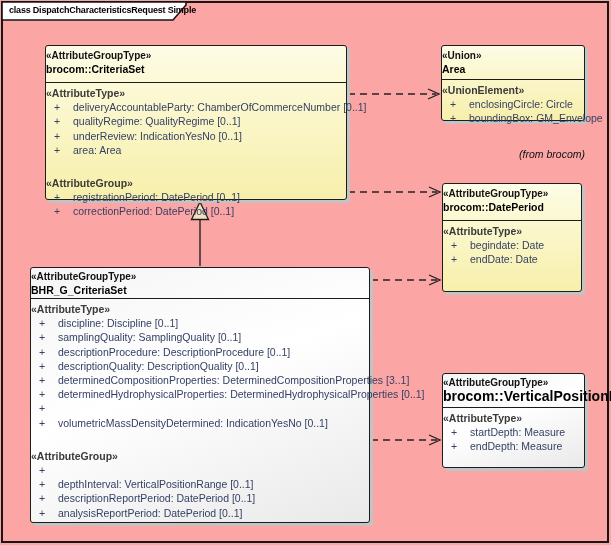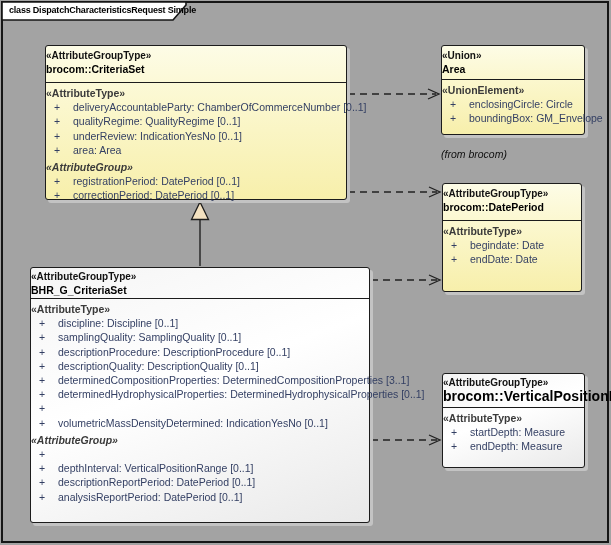--- a/index.html
+++ b/index.html
@@ -1,19 +1,19 @@
 <!DOCTYPE html>
 <html><head>
 <meta charset="utf-8">
 <style>
   html,body { margin:0; padding:0; background:#fff; }
   .stage {
     position:relative; width:611px; height:545px;
     font-family:"Liberation Sans", sans-serif;
-    background:#a3a3a3; overflow:hidden;
+    background:#fca5a5; overflow:hidden;
   }
   svg.overlay { position:absolute; left:0; top:0; width:611px; height:545px; }
 
   .frame-title {
     position:absolute; left:9px; top:5px;
     font-size:9px; font-weight:bold; color:#000;
     letter-spacing:-0.2px; white-space:nowrap;
   }
 
   .clsbox {
@@ -24,28 +24,28 @@
   }
   .clsbox.yellow { background:linear-gradient(180deg,#fdfce6 0%,#fbf7cd 40%,#f7efab 100%); }
   .clsbox.white  { background:linear-gradient(160deg,#f5f5f5 0%,#ffffff 45%,#e9e9e9 100%); }
 
   .hdr { box-sizing:border-box; border-bottom:1px solid #1c1c1c; padding-top:3px; }
   .stereo { font-size:10px; font-weight:bold; color:#111; line-height:13px; }
   .cname  { font-size:10.5px; font-weight:bold; color:#000; line-height:14px; }
 
   .bdy { padding:3px 4px 0 0; line-height:14.2px; color:#333f63; }
   .stereo-row { font-weight:bold; color:#3a3a3a; }
-  .stereo-row.gap { margin-top:3px;font-style:italic; }
+  .stereo-row.gap { margin-top:19px; }
   .row { display:flex; padding-left:8px; }
   .plus { width:19px; flex:0 0 19px; color:#333f63; }
   .atxt { white-space:nowrap; }
 
   .area-caption {
     position:absolute; left:441px; top:148px; width:144px;
-    text-align:left; font-size:10.5px; font-style:italic; color:#111;
+    text-align:right; font-size:10.5px; font-style:italic; color:#111;
   }
 </style>
 </head>
 <body>
 
 <div class="stage">
 
   <svg class="overlay" viewBox="0 0 611 545">
 
     <rect x="2" y="2" width="606" height="540" fill="none" stroke="#161616" stroke-width="2"></rect>
@@ -108,21 +108,21 @@
           <span class="plus">+</span>
           <span class="atxt">registrationPeriod: DatePeriod [0..1]</span>
         </div>
       <div class="row">
           <span class="plus">+</span>
           <span class="atxt">correctionPeriod: DatePeriod [0..1]</span>
         </div>
     </div>
   </div>
 
-  <div class="clsbox yellow" style="left:441px; top:45px; width:144px; height:90px;">
+  <div class="clsbox yellow" style="left:441px; top:45px; width:144px; height:76px;">
     <div class="hdr" style="height:34px;">
       <div class="stereo">«Union»</div>
       <div class="cname">Area</div>
     </div>
     <div class="bdy">
       <div class="stereo-row">«UnionElement»</div>
       <div class="row">
           <span class="plus">+</span>
           <span class="atxt">enclosingCircle: Circle</span>
         </div>

